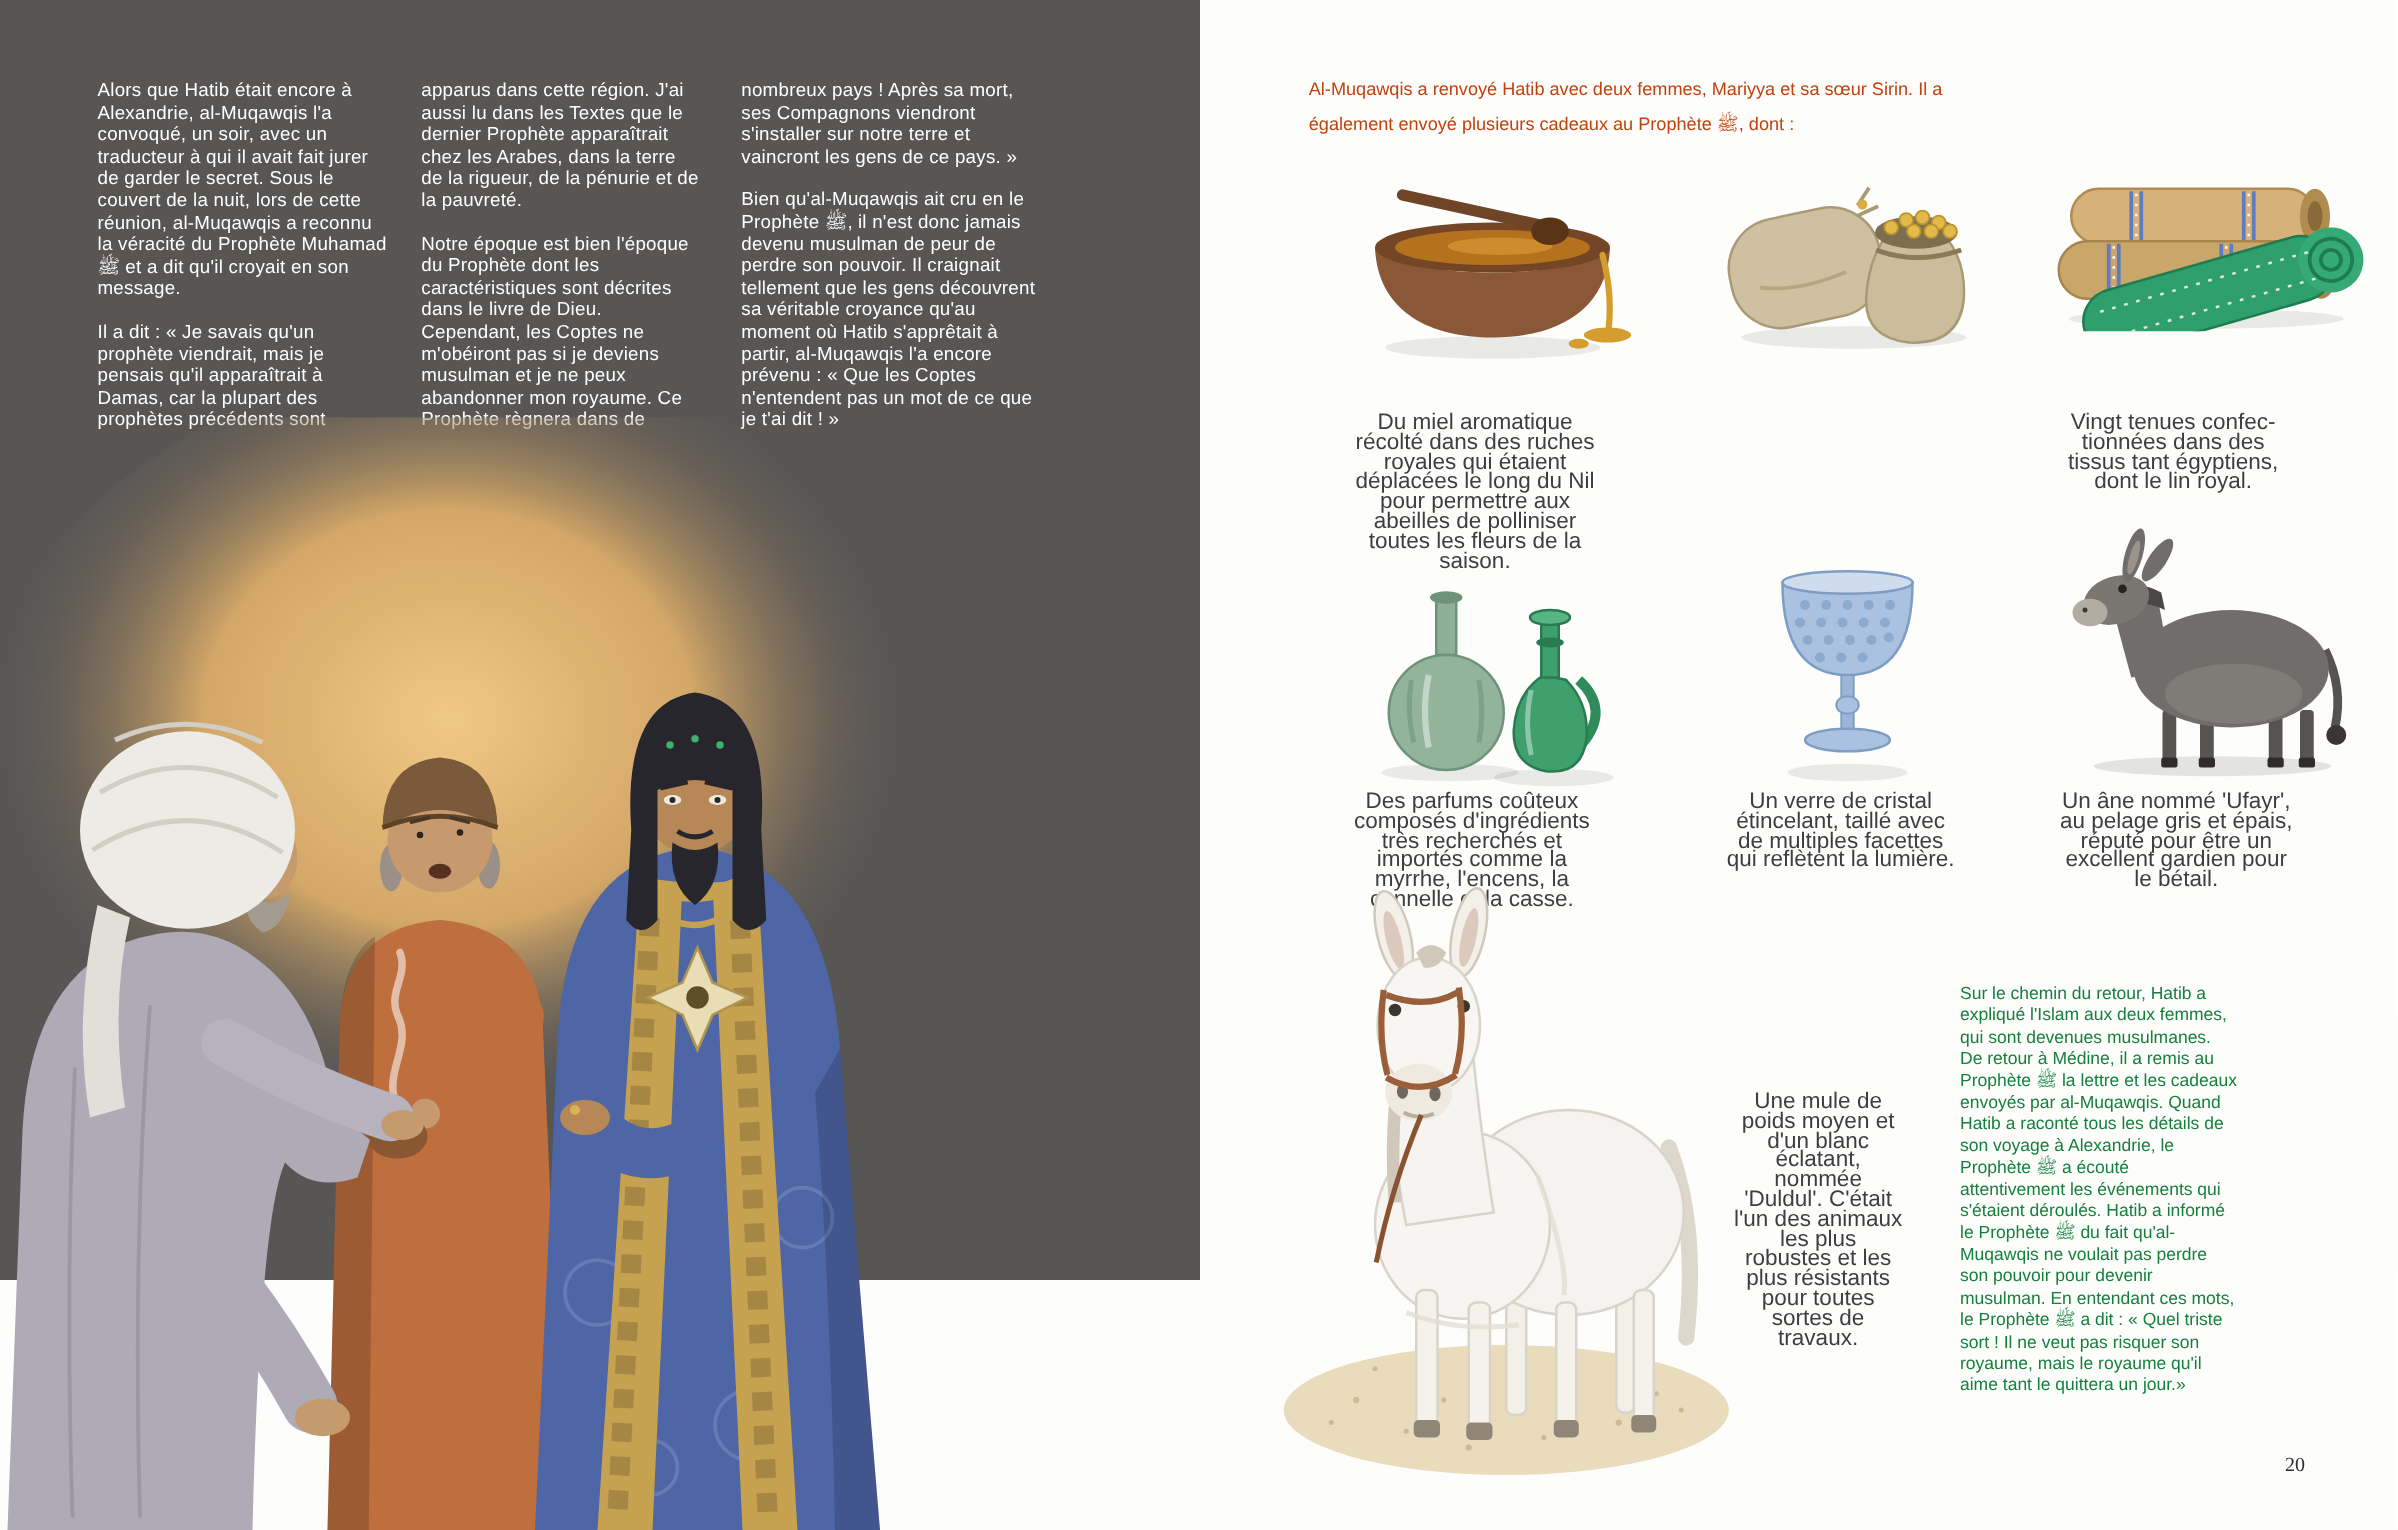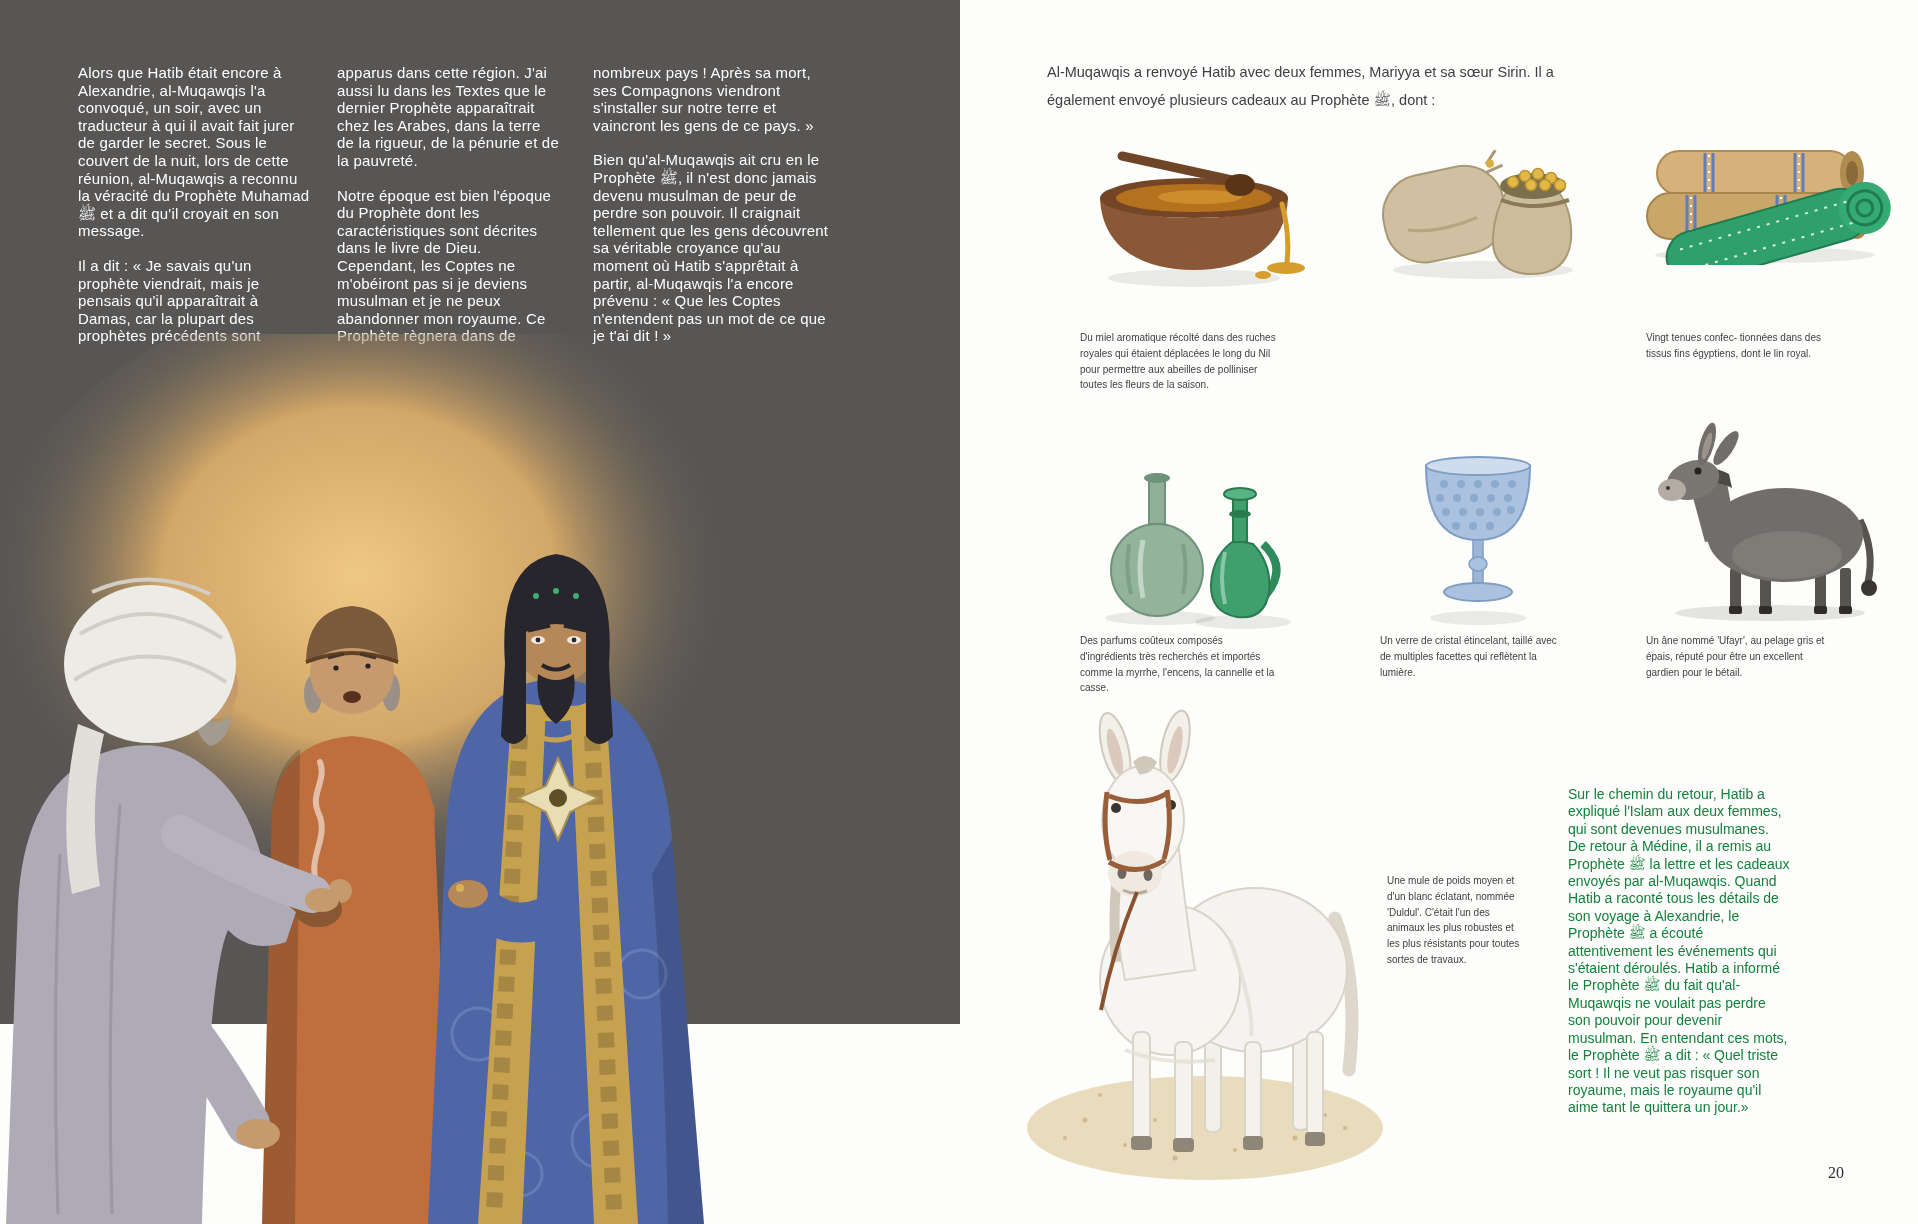--- a/index.html
+++ b/index.html
@@ -6,22 +6,22 @@
   .spread{position:relative;width:1918px;height:1224px;background:#fdfdfc;overflow:hidden;
           font-family:"Liberation Sans",sans-serif;}
   
   .left-page{position:absolute;left:0;top:0;width:960px;height:1024px;background:#585655;}
   .lp-col{position:absolute;color:#ffffff;font-size:15px;line-height:17.6px;letter-spacing:.2px;}
   .lp-col p{margin:0 0 17px 0;}
   .lp-illus{position:absolute;left:0;top:334px;width:960px;height:890px;}
   
   .right-page{position:absolute;left:960px;top:0;width:958px;height:1224px;background:#fdfdfc;color:#3e3e3e;}
   .rp-abs{position:absolute;}
-  .rp-intro{font-size:14.5px;line-height:28px;color:#404040;}
-  .caption{font-size:10px;line-height:15.8px;color:#3e3e3e;}
+  .rp-intro{font-size:14.5px;line-height:28px;color:#c2410c;}
+  .caption{font-size:18px;line-height:15.8px;color:#3e3e3e;text-align:center;}
   .closing{font-size:14px;line-height:17.4px;color:#15803d;}
   .pagenum{font-family:"Liberation Serif",serif;font-size:16px;color:#2e2e2e;}
   .gift-illo svg{display:block;}
 </style>
 </head>
 <body>
 
 <div class="spread">
 
   <div class="left-page">
@@ -189,21 +189,21 @@
           <rect x="28" y="104" width="206" height="52" rx="26" fill="#2fa06b" stroke="#1f7c50" stroke-width="2"></rect>
           <circle cx="233" cy="130" r="26" fill="#35aa74"></circle>
           <circle cx="233" cy="130" r="17" fill="none" stroke="#1f7c50" stroke-width="3"></circle>
           <circle cx="233" cy="130" r="8" fill="none" stroke="#1f7c50" stroke-width="3"></circle>
           <path d="M44,119 L220,119 M44,141 L220,141" stroke="#ffffff" stroke-width="2" stroke-dasharray="3 7" opacity="0.8"></path>
         </g>
       </svg>
     </div>
 
     <div class="rp-abs caption" style="left:120px;top:330px;width:200px;">Du miel aromatique récolté dans des ruches royales qui étaient déplacées le long du Nil pour permettre aux abeilles de polliniser toutes les fleurs de la saison.</div>
-    <div class="rp-abs caption" style="left:686px;top:330px;width:185px;">Vingt tenues confec- tionnées dans des tissus fins égyptiens, dont le lin royal.</div>
+    <div class="rp-abs caption" style="left:686px;top:330px;width:185px;">Vingt tenues confec- tionnées dans des tissus tant égyptiens, dont le lin royal.</div>
 
     <div class="rp-abs gift-illo" style="left:125px;top:452px;">
       <svg width="215" height="180" viewBox="0 0 215 180">
         <ellipse cx="75" cy="166" rx="55" ry="7" fill="#000000" opacity="0.08"></ellipse>
         <ellipse cx="158" cy="170" rx="48" ry="7" fill="#000000" opacity="0.08"></ellipse>
         <rect x="64" y="26" width="16" height="46" fill="#8fb097" stroke="#6d937a" stroke-width="2"></rect>
         <ellipse cx="72" cy="26" rx="13" ry="5" fill="#6d937a"></ellipse>
         <circle cx="72" cy="118" r="46" fill="#93b39b" stroke="#6d937a" stroke-width="2"></circle>
         <path d="M44,92 Q40,118 46,142 M98,92 Q103,118 98,142" stroke="#7da188" stroke-width="4" fill="none"></path>
         <path d="M58,88 Q52,116 58,146" stroke="#ffffff" stroke-width="5" fill="none" opacity="0.45"></path>

